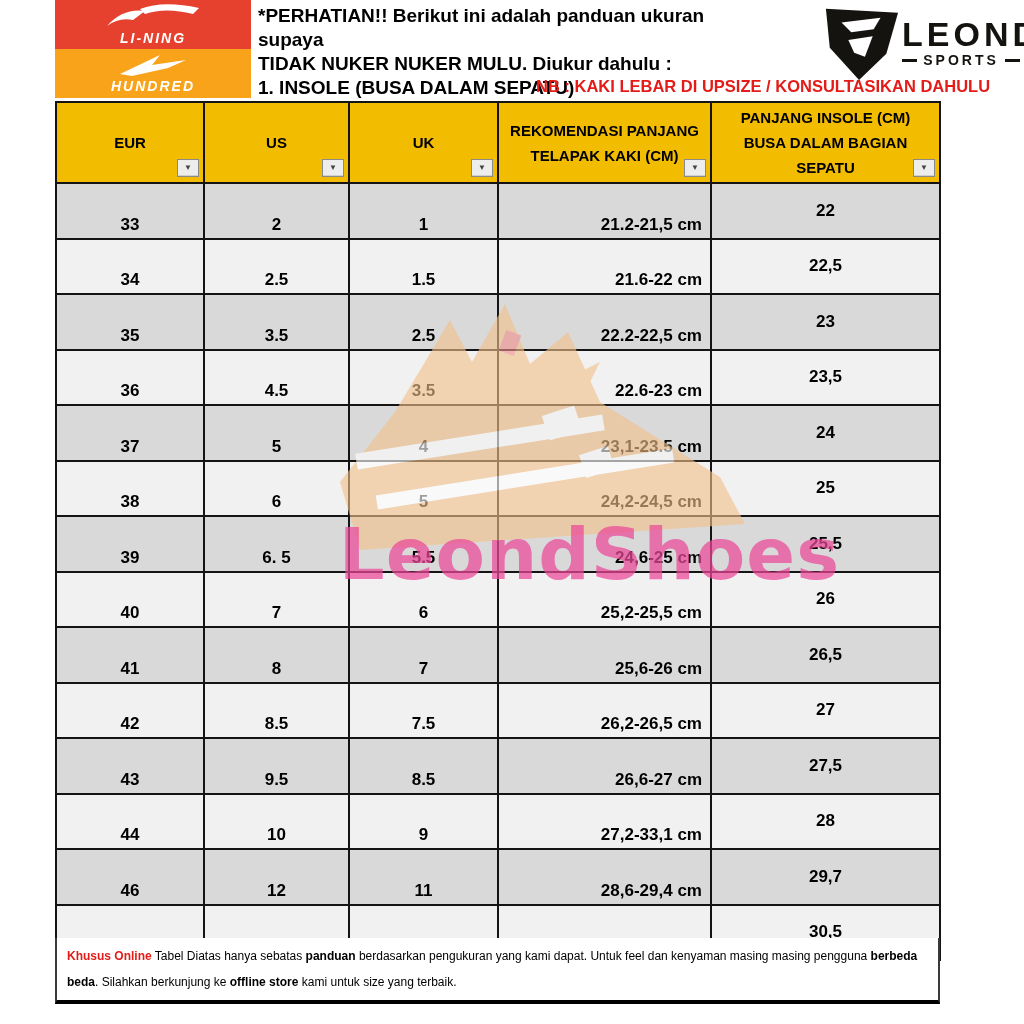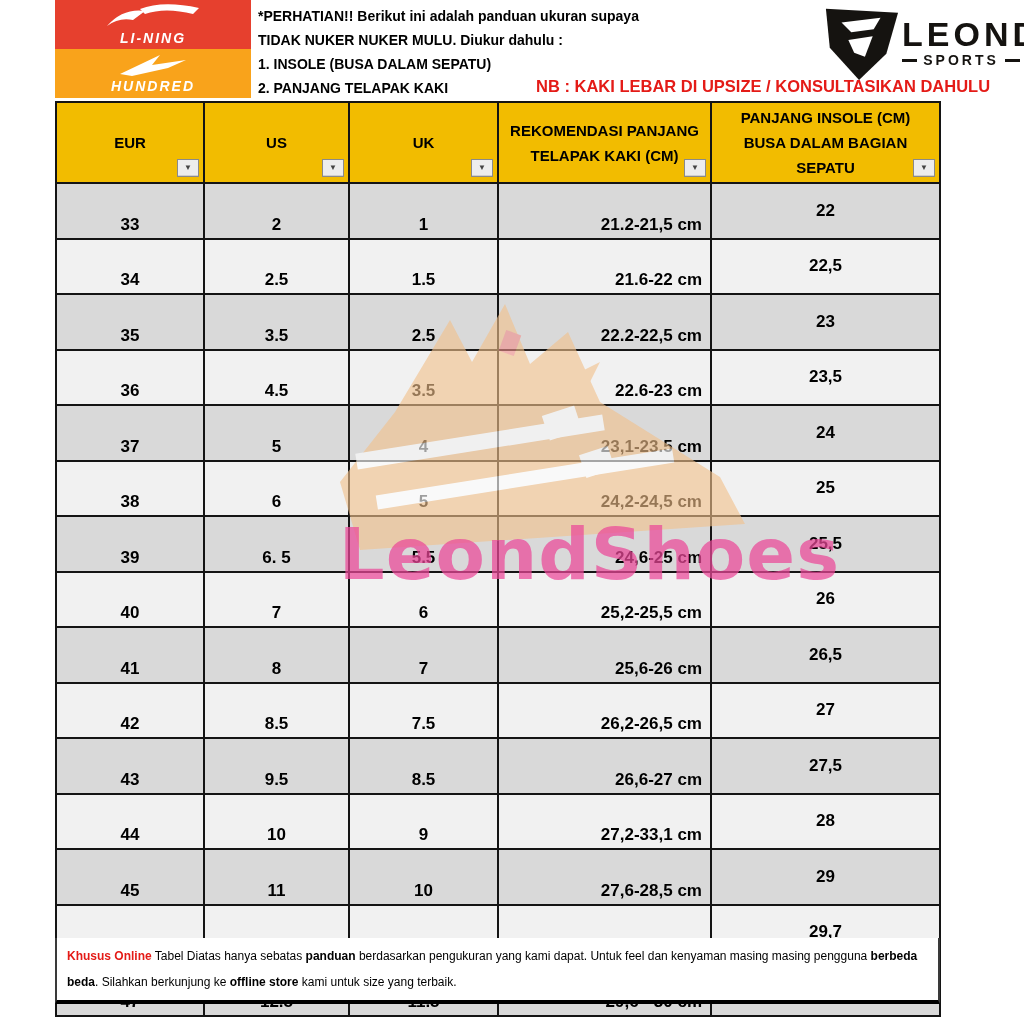--- a/index.html
+++ b/index.html
@@ -8,21 +8,21 @@
     font-family:"Liberation Sans",sans-serif;overflow:hidden;color:#000;
   }
   
   .badge{position:absolute;left:55px;width:196px;height:49px;display:flex;flex-direction:column;
          align-items:center;justify-content:center;}
   .badge.lining{top:0;background:#E6402E;}
   .badge.hundred{top:49px;background:#F9A31B;}
   .badge .brand-text{color:#fff;font-weight:bold;font-style:italic;font-size:14px;
          letter-spacing:2px;line-height:1;margin-top:1px;}
   
-  .notice{position:absolute;left:258px;top:4px;width:490px;font-size:14px;font-weight:bold;
+  .notice{position:absolute;left:258px;top:4px;width:490px;font-size:19px;font-weight:bold;
           line-height:24px;color:#000;}
   .red-note{position:absolute;left:536px;top:77px;width:404px;font-size:16.5px;font-weight:bold;
           color:#E41B17;white-space:nowrap;}
   
   .leond{position:absolute;left:822px;top:2px;width:198px;display:flex;align-items:center;}
   .leond-txt{display:flex;flex-direction:column;margin-left:2px;width:118px;}
   .leond-name{font-size:34px;font-weight:900;letter-spacing:4px;color:#151310;line-height:1;}
   .leond-sub{display:flex;align-items:center;gap:6px;margin-top:2px;}
   .leond-sub .dash{height:3px;background:#151310;flex:1;}
   .leond-sub .sub-label{font-size:14px;font-weight:bold;letter-spacing:3px;color:#151310;line-height:1;}
@@ -207,27 +207,20 @@
           <td class="c4">27,5</td>
         </tr>
         <tr>
           <td class="c0">44</td>
           <td class="c1">10</td>
           <td class="c2">9</td>
           <td class="c3">27,2-33,1 cm</td>
           <td class="c4">28</td>
         </tr>
         <tr>
-          <td class="c0">45</td>
-          <td class="c1">11</td>
-          <td class="c2">10</td>
-          <td class="c3">27,6-28,5 cm</td>
-          <td class="c4">29</td>
-        </tr>
-        <tr>
           <td class="c0">46</td>
           <td class="c1">12</td>
           <td class="c2">11</td>
           <td class="c3">28,6-29,4 cm</td>
           <td class="c4">29,7</td>
         </tr>
         <tr>
           <td class="c0">47</td>
           <td class="c1">12.5</td>
           <td class="c2">11.5</td>

